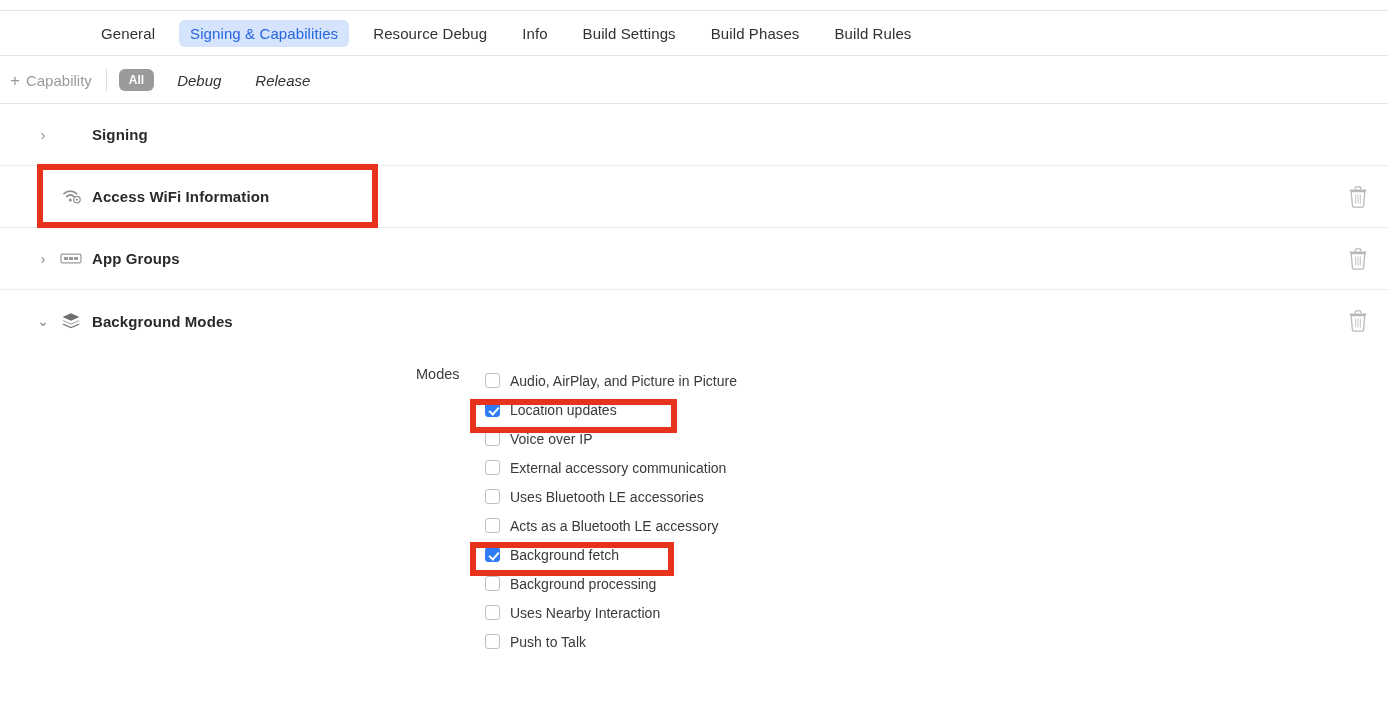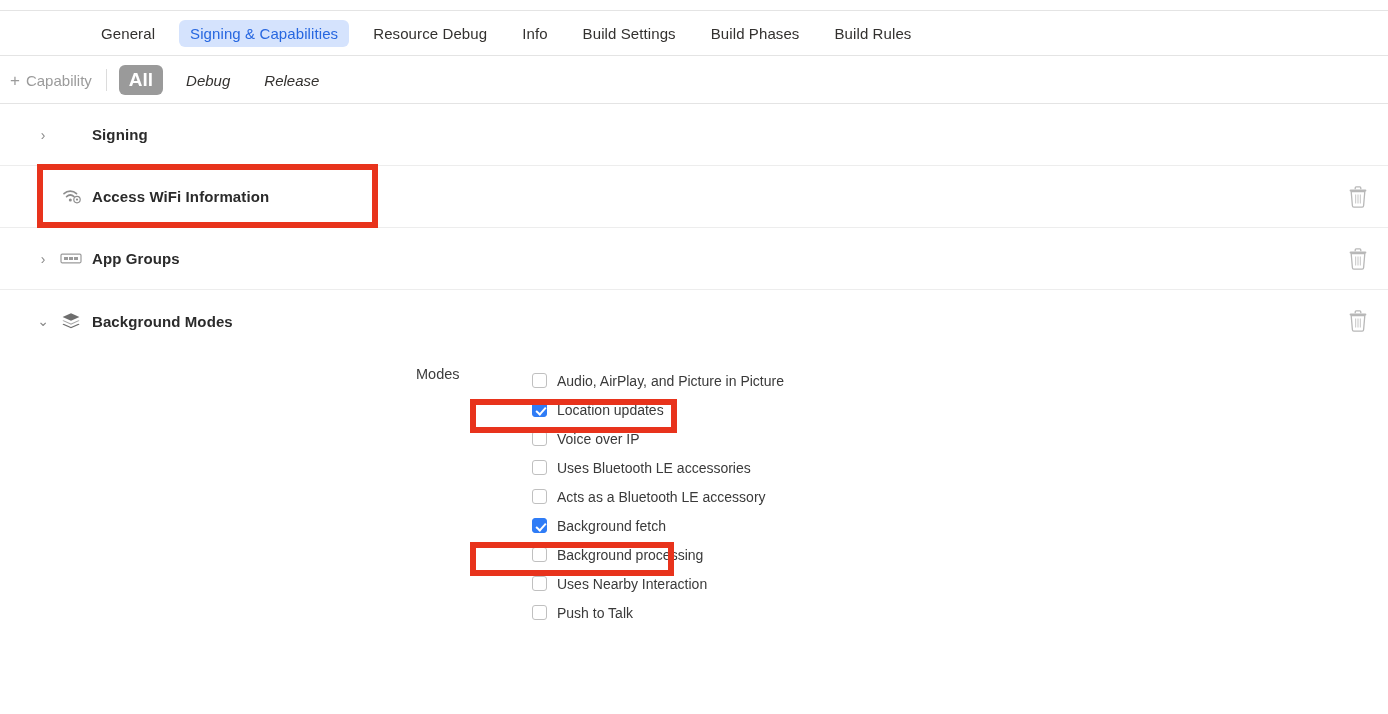--- a/index.html
+++ b/index.html
@@ -79,21 +79,21 @@
     color: #33312f;
     padding: 3px 11px;
     border-radius: 6px;
     white-space: nowrap;
   }
   .filter + .filter { margin-left: 12px; font-style: italic; }
   .filter.active {
     background: #9a9a9a;
     color: #ffffff;
     font-weight: bold;
-    font-size: 19px;
+    font-size: 12px;
     padding: 4px 10px;
   }
 
   
   .rows {
     position: absolute;
     left: 0; top: 104px;
     width: 1388px;
   }
   .cap-row {
@@ -138,21 +138,20 @@
     top: 50%;
     transform: translateY(-50%);
     width: 20px;
     height: 22px;
   }
 
   
   .modes-block {
     position: relative;
     padding-top: 14px;
-    padding-left: 47px;
   }
   .modes-label {
     position: absolute;
     left: 416px;
     top: 14px;
     font-size: 14.5px;
     color: #3c3c3c;
   }
   .mode-list {
     margin-left: 485px;
@@ -310,20 +309,24 @@
       <div class="mode-item">
         <div class="cbox checked"></div>
         <div class="mode-label">Location updates</div>
       </div>
 
       <div class="mode-item">
         <div class="cbox"></div>
         <div class="mode-label">Voice over IP</div>
       </div>
 
+      <div class="mode-item">
+        <div class="cbox"></div>
+        <div class="mode-label">External accessory communication</div>
+      </div>
 
       <div class="mode-item">
         <div class="cbox"></div>
         <div class="mode-label">Uses Bluetooth LE accessories</div>
       </div>
 
       <div class="mode-item">
         <div class="cbox"></div>
         <div class="mode-label">Acts as a Bluetooth LE accessory</div>
       </div>

